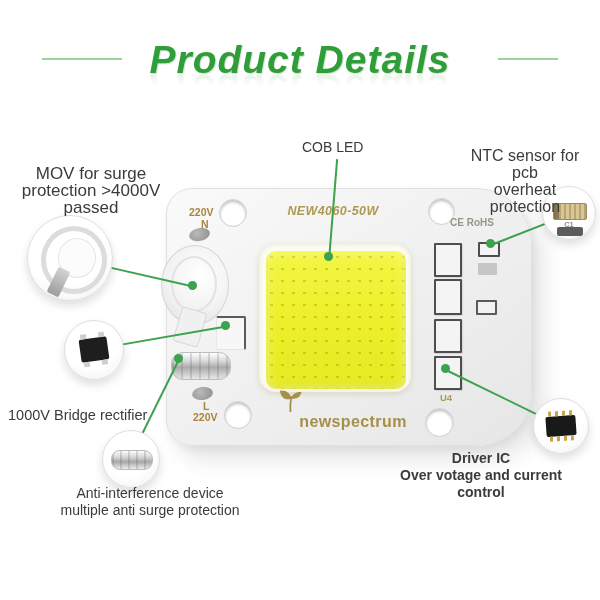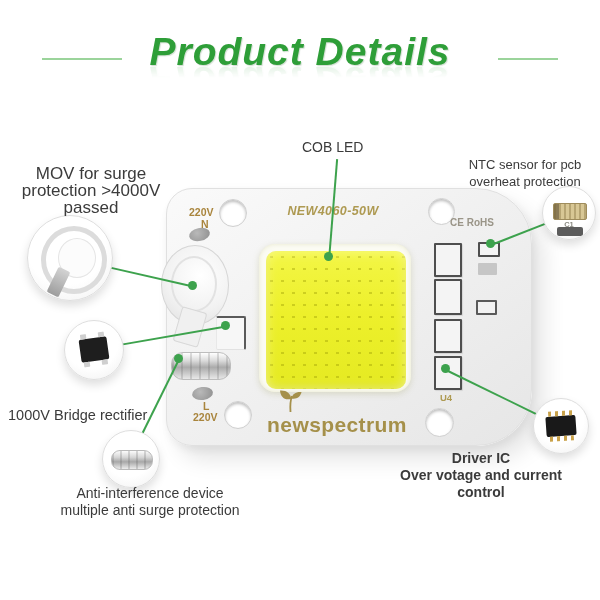--- a/index.html
+++ b/index.html
@@ -1,21 +1,21 @@
 <!DOCTYPE html>
 <html style="--color-title_green: #2e9e38; --color-rule_green: #9bd49b; --color-callout_green: #3da24d; --color-board_gold: #ae9a52; --color-copper_gold: #a9853d; --color-brand_gold: #a5904a; --color-cert_gray: #9a9588; --color-led_yellow: #edf02b; --color-label_text: #3b3b3b;"><head>
 <meta charset="utf-8">
 <style>
   html,body{margin:0;padding:0;background:#fff;}
   .canvas{position:relative;width:600px;height:600px;background:#ffffff;overflow:hidden;
           font-family:"Liberation Sans", sans-serif;color:var(--color-label_text,#3b3b3b);}
 
   
   .title-wrap{position:absolute;top:30px;left:0;width:600px;text-align:center;}
-  .title-wrap h1{display:inline-block;margin:0;font-style:italic;font-weight:bold;font-size:39px;
+  .title-wrap h1{display:inline-block;margin:8px;font-style:italic;font-weight:bold;font-size:39px;
     letter-spacing:1px;color:var(--color-title_green,#2e9e38);
     text-shadow:1px 1px 1px rgba(0,70,0,0.18);
     -webkit-box-reflect:below -16px linear-gradient(to bottom,transparent 55%,rgba(0,0,0,0.22));}
   .rule{position:absolute;height:2px;background:var(--color-rule_green,#9bd49b);top:58px;}
   .rule.left{left:42px;width:80px;}
   .rule.right{left:498px;width:60px;}
 
   
   .lbl{position:absolute;font-size:17px;line-height:17px;color:var(--color-label_text,#3b3b3b);}
   .lbl span{display:block;}
@@ -61,22 +61,22 @@
       repeating-linear-gradient(90deg,rgba(90,90,90,0.20) 0 2px,transparent 2px 9px),
       linear-gradient(180deg,#ffffff 0%,#dadada 30%,#ababab 55%,#e8e8e8 100%);}
   .sq{position:absolute;left:267px;width:24px;background:#f4f4f4;border:2px solid #4e4e4e;
     border-radius:1px;box-shadow:1px 1px 1px rgba(0,0,0,0.10);}
   .ntc-rect{position:absolute;left:311px;top:53px;width:22px;height:15px;background:#f4f4f4;
     border:2px solid #4e4e4e;border-radius:1px;box-sizing:border-box;}
   .gray-rect{position:absolute;background:#c6c6c6;border-radius:1px;}
   .rect2{position:absolute;left:309px;top:111px;width:21px;height:15px;background:#f2f2f2;
     border:2px solid #5a5a5a;border-radius:1px;box-sizing:border-box;}
   .brand-leaf{position:absolute;left:110px;top:200px;}
-  .brand-name{position:absolute;left:100px;top:224px;width:140px;text-align:center;
-    font-size:21px;font-weight:bold;letter-spacing:.4px;color:var(--color-brand_gold,#a5904a);}
+  .brand-name{position:absolute;left:116px;top:224px;width:140px;text-align:center;
+    font-size:16px;font-weight:bold;letter-spacing:.4px;color:var(--color-brand_gold,#a5904a);}
 
   
   .line{position:absolute;height:1.6px;background:var(--color-callout_green,#3da24d);
     transform-origin:0 50%;}
   .dot{position:absolute;width:9px;height:9px;border-radius:50%;
     background:var(--color-callout_green,#3da24d);}
 
   
   .photo{position:absolute;border-radius:50%;overflow:hidden;
     background:radial-gradient(circle at 45% 35%,#ffffff 55%,#efefef 100%);
@@ -210,21 +210,21 @@
     </div>
   </div>
 
   <div class="lbl center" style="left:8px;top:165px;width:166px;">
     <span>MOV for surge</span>
     <span>protection &gt;4000V passed</span>
   </div>
 
   <div class="lbl" style="left:302px;top:139px;font-size:14px;">COB LED</div>
 
-  <div class="lbl center" style="left:458px;top:156px;width:134px;font-size:13px;">
+  <div class="lbl center" style="left:458px;top:147px;width:134px;font-size:16px;">
     <span>NTC sensor for pcb</span>
     <span>overheat protection</span>
   </div>
 
   <div class="lbl" style="left:8px;top:387px;font-size:14.5px;margin-top:20px;">1000V Bridge rectifier</div>
 
   <div class="lbl center" style="left:52px;top:485px;width:196px;font-size:14px;">
     <span>Anti-interference device</span>
     <span>multiple anti surge protection</span>
   </div>

